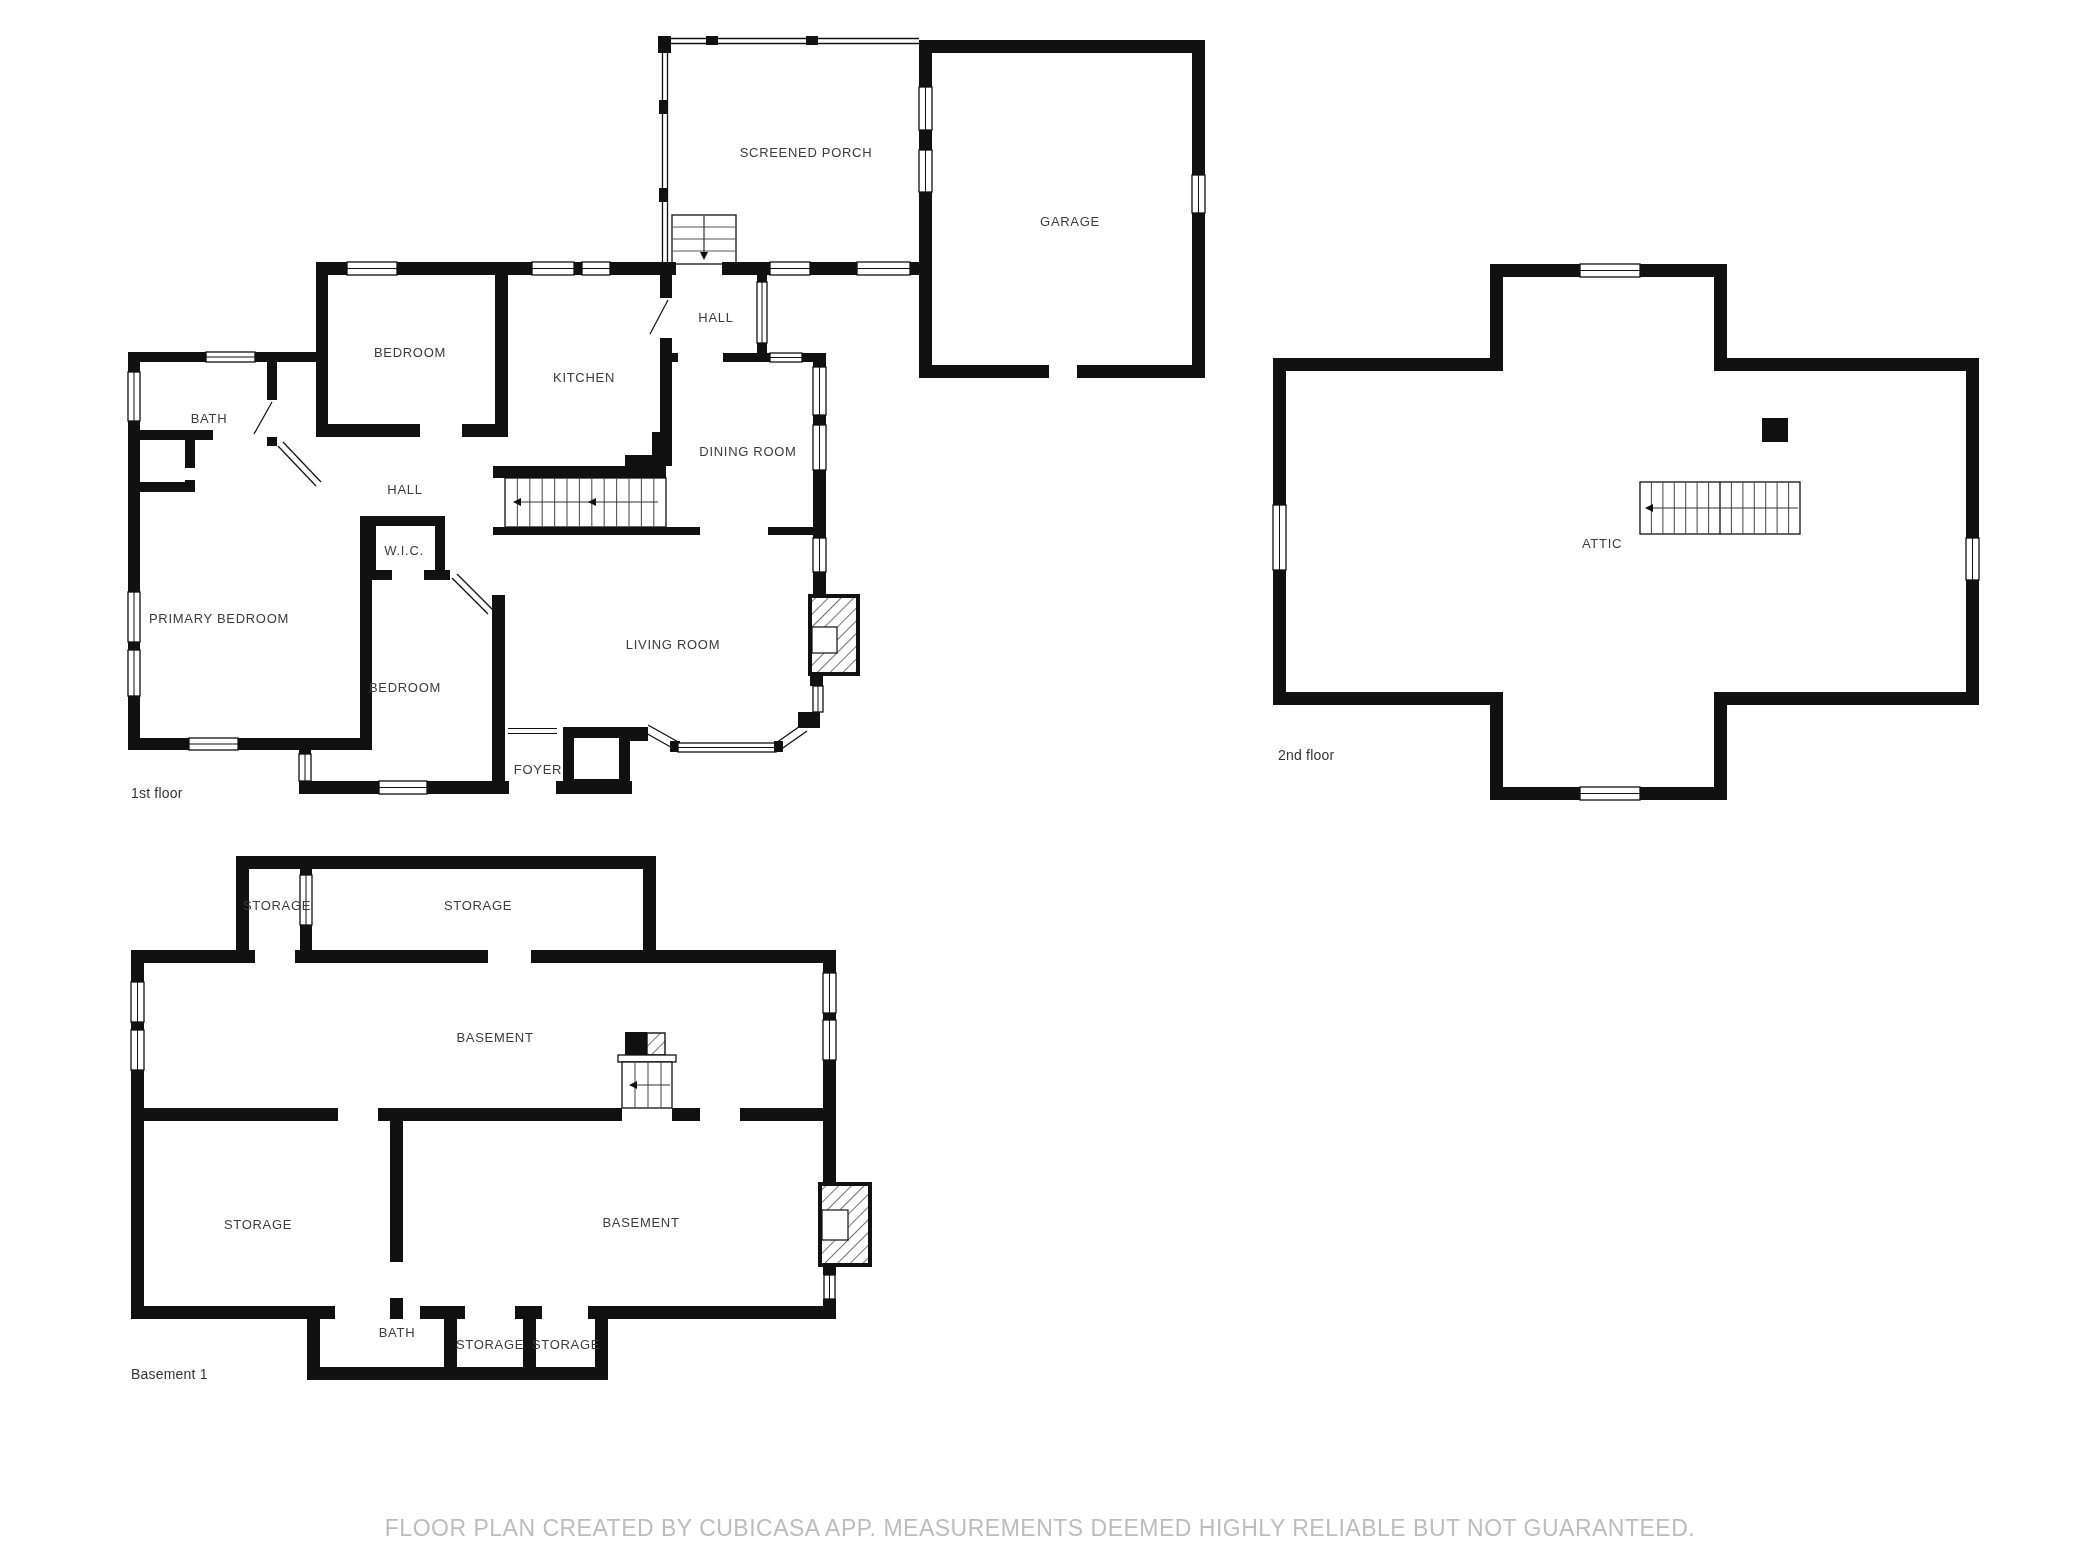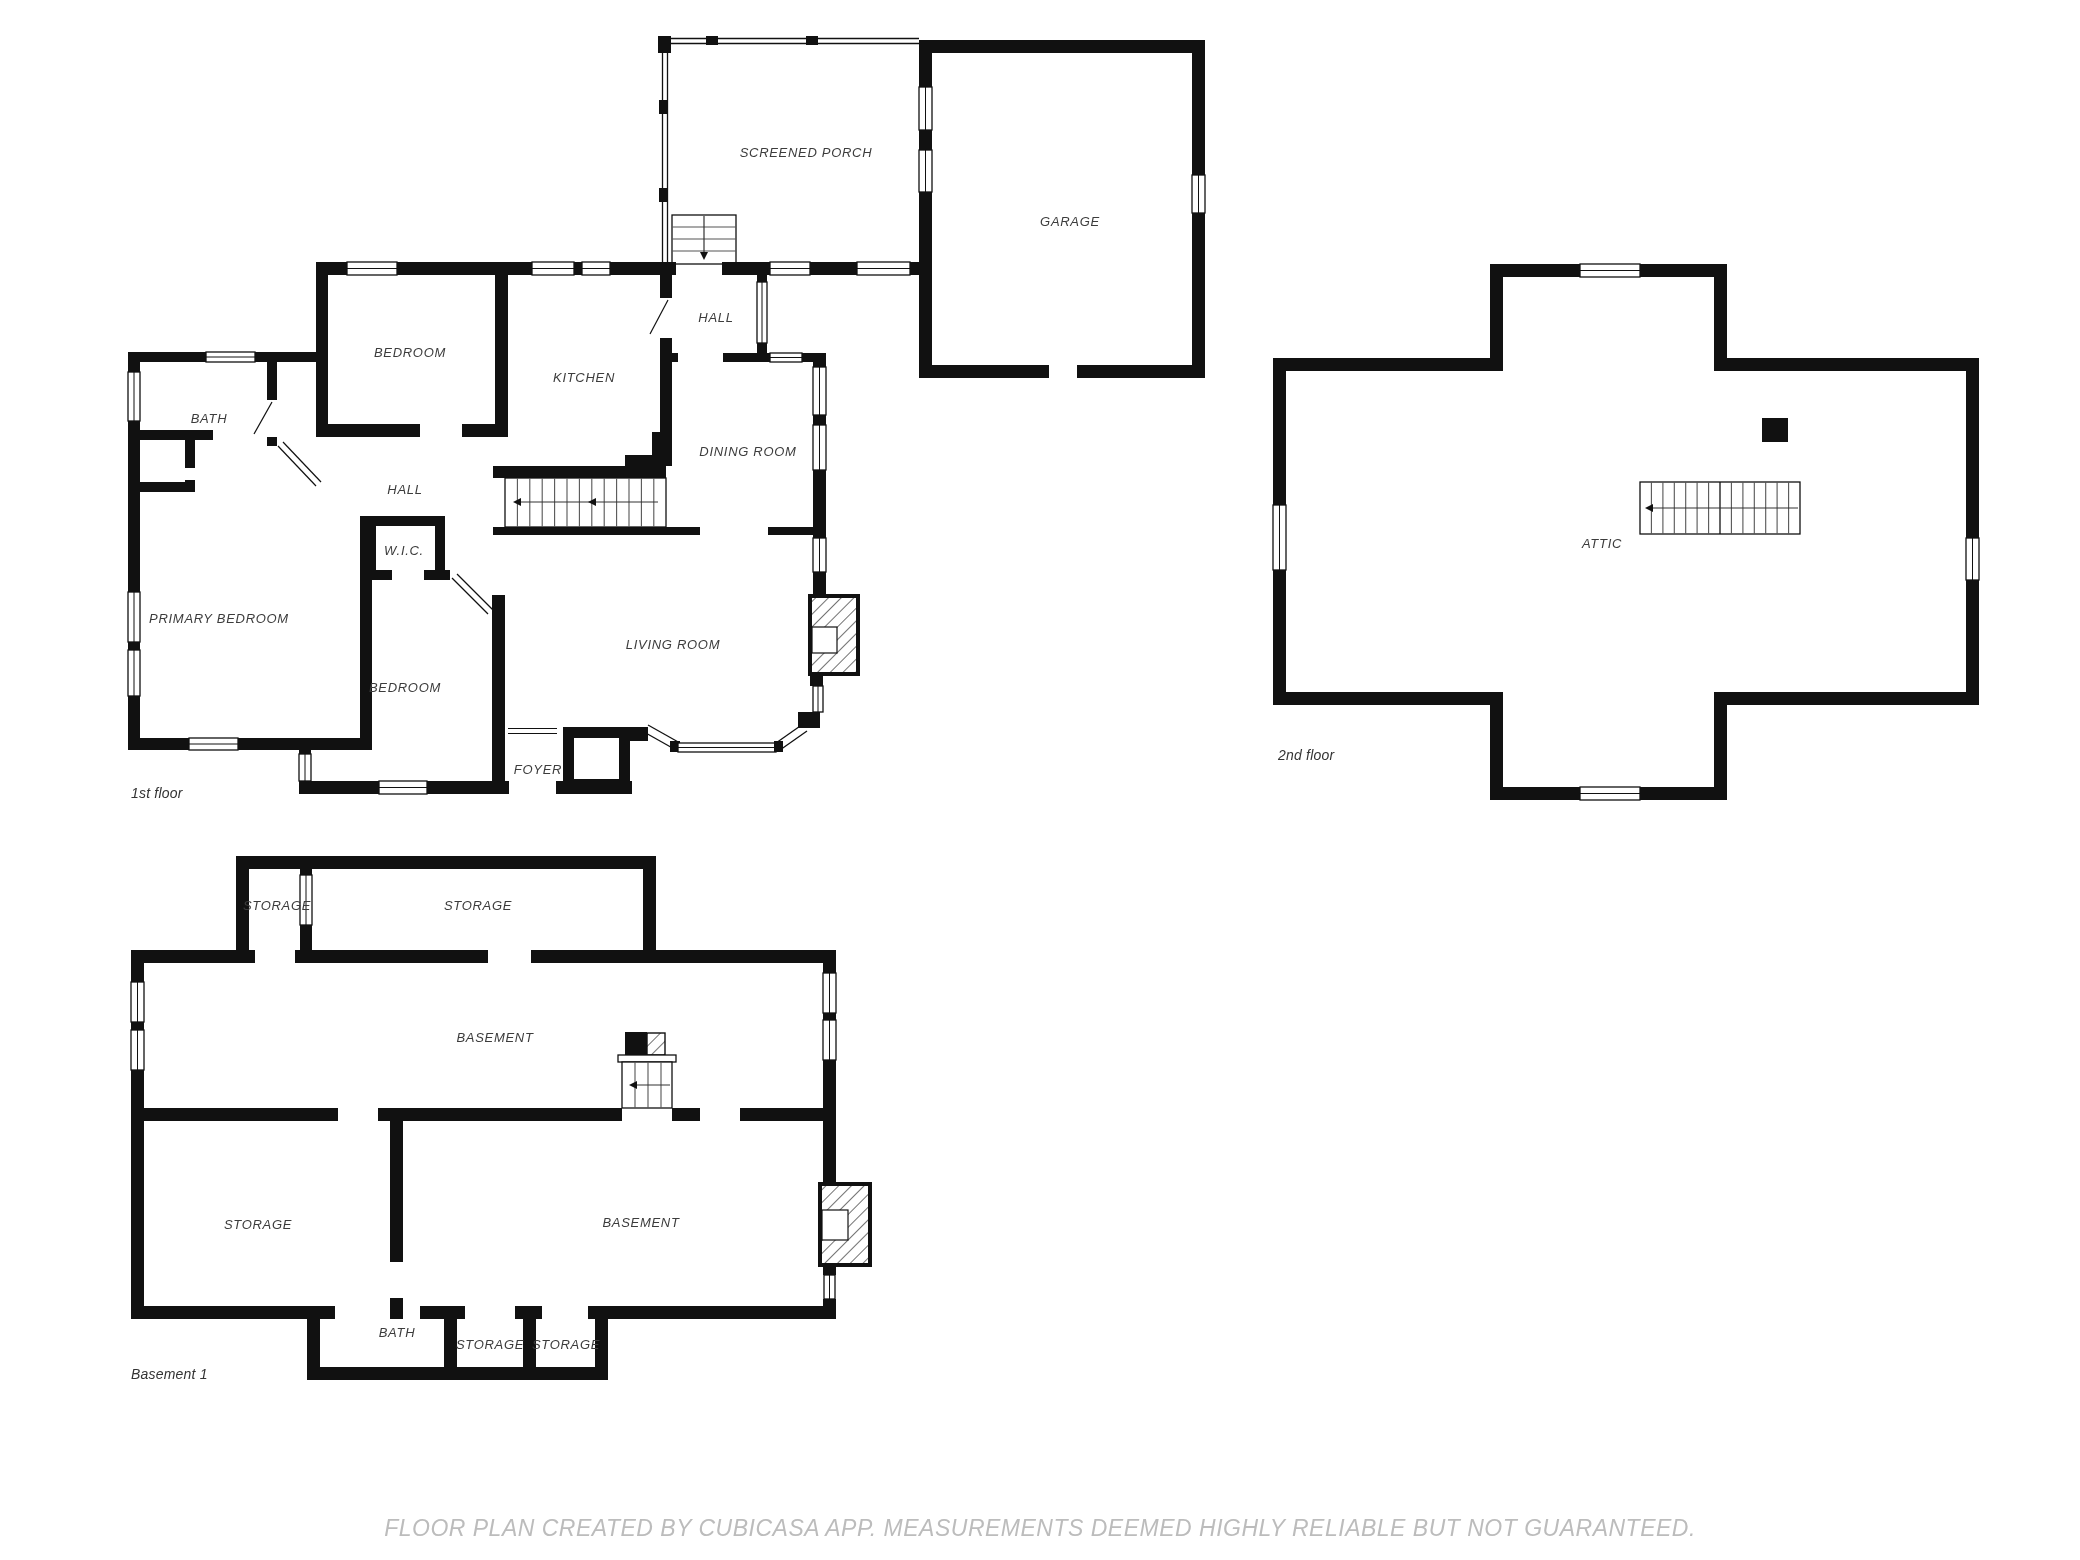--- a/index.html
+++ b/index.html
@@ -1,16 +1,16 @@
 <!DOCTYPE html>
 <html><head>
 <meta charset="utf-8">
 <style>
   html,body{margin:0;padding:0;background:#ffffff;}
-  .canvas{position:relative;width:2004px;height:1560px;background:#ffffff;overflow:hidden;font-style:italic;}
+  .canvas{position:relative;width:2004px;height:1560px;background:#ffffff;overflow:hidden;}
   svg{position:absolute;left:0;top:0;}
   .wall{fill:#111111;stroke:none;}
   .win{fill:#ffffff;stroke:#111111;stroke-width:1.3;}
   .winline{stroke:#111111;stroke-width:1;fill:none;}
   .thin{stroke:#111111;stroke-width:1.3;fill:none;}
   .thinw{stroke:#111111;stroke-width:1.3;fill:#ffffff;}
   .tread{stroke:#555555;stroke-width:1.1;fill:none;}
   .arrow{stroke:#333333;stroke-width:1.2;fill:none;}
   .ah{fill:#111111;stroke:none;}
   .doorline{stroke:#111111;stroke-width:1.2;fill:none;}

